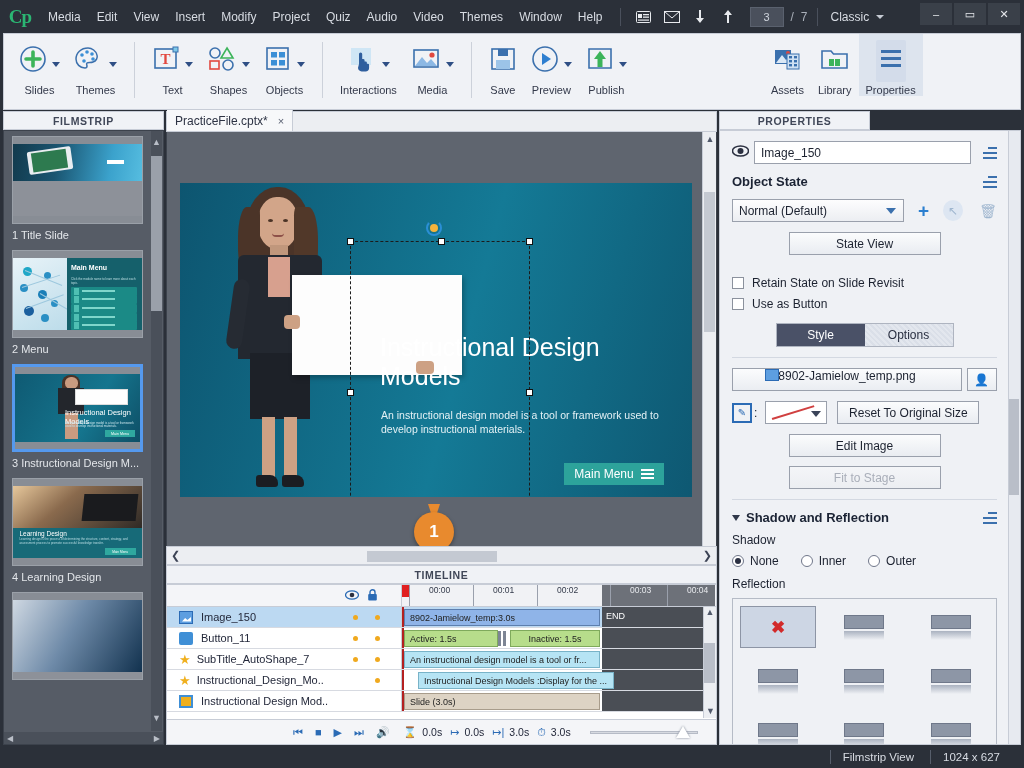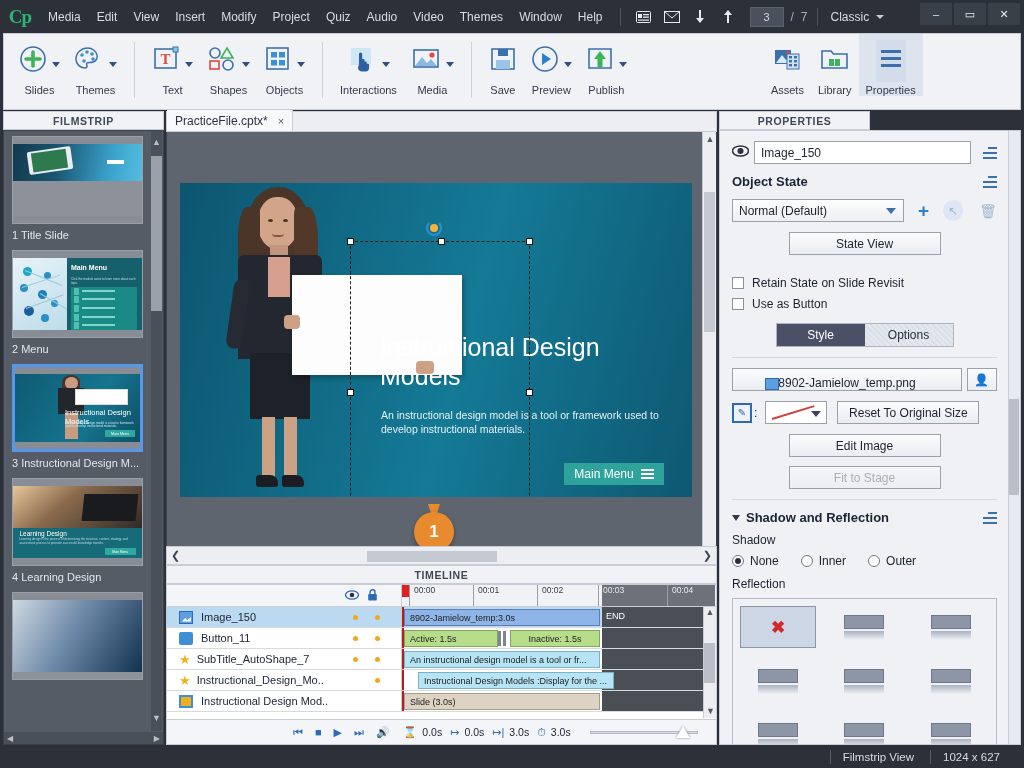--- a/index.html
+++ b/index.html
@@ -265,21 +265,21 @@
   .tl-colhdr {
     position:absolute; left:0; top:0; width:235px; height:22px; background:#f4f5f8;
     border-bottom:1px solid #c7ccd6; border-right:1px solid #c7ccd6; display:flex; align-items:center;
   }
   .tl-eye { position:absolute; left:178px; top:4px; color:#3a7bbf; font-size:12px;}
   .tl-lock { position:absolute; left:200px; top:4px; color:#3a7bbf; font-size:11px;}
   .tl-ruler {
     position:absolute; left:235px; top:0; right:0; height:22px; background:#f1f2f5;
     border-bottom:1px solid #c7ccd6; overflow:hidden;
   }
-  .rl-mark { position:absolute; top:0; font-size:8.5px; color:#333a4a; padding-left:4px;
+  .rl-mark { position:absolute; top:0; font-size:8.5px; color:#333a4a; padding-left:19px;
     border-left:1px solid #9aa0ac; height:22px; }
   .rl-dark { position:absolute; top:0; height:22px; background:#6d7179; }
   .rl-play { position:absolute; left:0; top:0; width:7px; height:12px; background:#e02020; }
   .tl-rows { position:absolute; left:0; top:22px; right:0; bottom:26px; overflow:hidden; }
   .tl-row { display:flex; height:21px; border-bottom:1px solid #d7dae1; position:relative; }
   .tl-row.sel { background:#bcd9f2; }
   .tl-name {
     width:235px; display:flex; align-items:center; padding-left:12px;
     font-size:11px; color:#23283a; border-right:1px solid #c7ccd6; position:relative;
   }
@@ -361,21 +361,21 @@
   }
   .btn.disabled { color:#a9aeb9; background:linear-gradient(#f4f5f8,#eceef2); }
   .chk { width:12px; height:12px; border:1px solid #8b919d; background:#fff; margin-right:8px; }
   .chk-label { font-size:12px; color:#1c2230; }
   .segwrap { display:flex; width:178px; margin:0 auto; border:1px solid #aeb4c0; background:#dde2ea; }
   .seg { flex:1; height:22px; display:flex; align-items:center; justify-content:center; font-size:12px; }
   .seg.on { background:#4a5167; color:#fff; }
   .seg.off { color:#2a3042; background: repeating-linear-gradient(45deg,#e3e7ee,#e3e7ee 2px,#dadfe8 2px,#dadfe8 4px); }
   .filefield {
     flex:1; height:23px; background:linear-gradient(#fbfcfd,#eaedf2); border:1px solid #9aa0ac;
-    display:flex; align-items:flex-end; justify-content:center; font-size:12px; color:#1c2230; position:relative;
+    display:flex; align-items:flex-start; justify-content:center; font-size:12px; color:#1c2230; position:relative;
   }
   .ff-ico { position:absolute; left:32px; width:14px; height:12px; background:#5d9ee0; border:1px solid #2b6bb5; }
   .swap-ico { width:30px; height:23px; border:1px solid #9aa0ac; background:linear-gradient(#fbfcfd,#eaedf2);
      display:flex; align-items:center; justify-content:center; font-size:12px; margin-left:5px; }
   .pen-ico { width:20px; height:20px; border:2px solid #2b6bb5; display:flex;
      align-items:center; justify-content:center; font-size:10px; color:#2b6bb5; }
   .strokebox { width:62px; height:23px; background:#fff; border:1px solid #9aa0ac; position:relative; margin-left:8px; }
   .strokeline { position:absolute; left:6px; top:16px; width:44px; height:1.5px; background:#d04040;
      transform-origin:left center; transform:rotate(-17deg); }
   .hr { height:1px; background:#d3d8e1; margin:10px 0; }
@@ -884,21 +884,21 @@
           </svg>
       </span>
     </div>
 
     <div class="tl-ruler">
       <div class="rl-dark" style="left:200px;width:113px"></div>
       <div class="rl-play"></div>
       <div class="rl-mark" style="left:7px">00:00</div>
       <div class="rl-mark" style="left:71px">00:01</div>
       <div class="rl-mark" style="left:135px">00:02</div>
-      <div class="rl-mark" style="left:196px;color:#e9ebef">00:03</div>
+      <div class="rl-mark" style="left:208px;color:#e9ebef">00:03</div>
       <div class="rl-mark" style="left:265px;color:#e9ebef">00:04</div>
     </div>
 
     <div class="tl-rows">
 
       <div class="tl-row sel">
         <div class="tl-name">
           <span class="tl-ico ico-img"></span>
           <span>Image_150</span>
           <span class="tl-dots">

